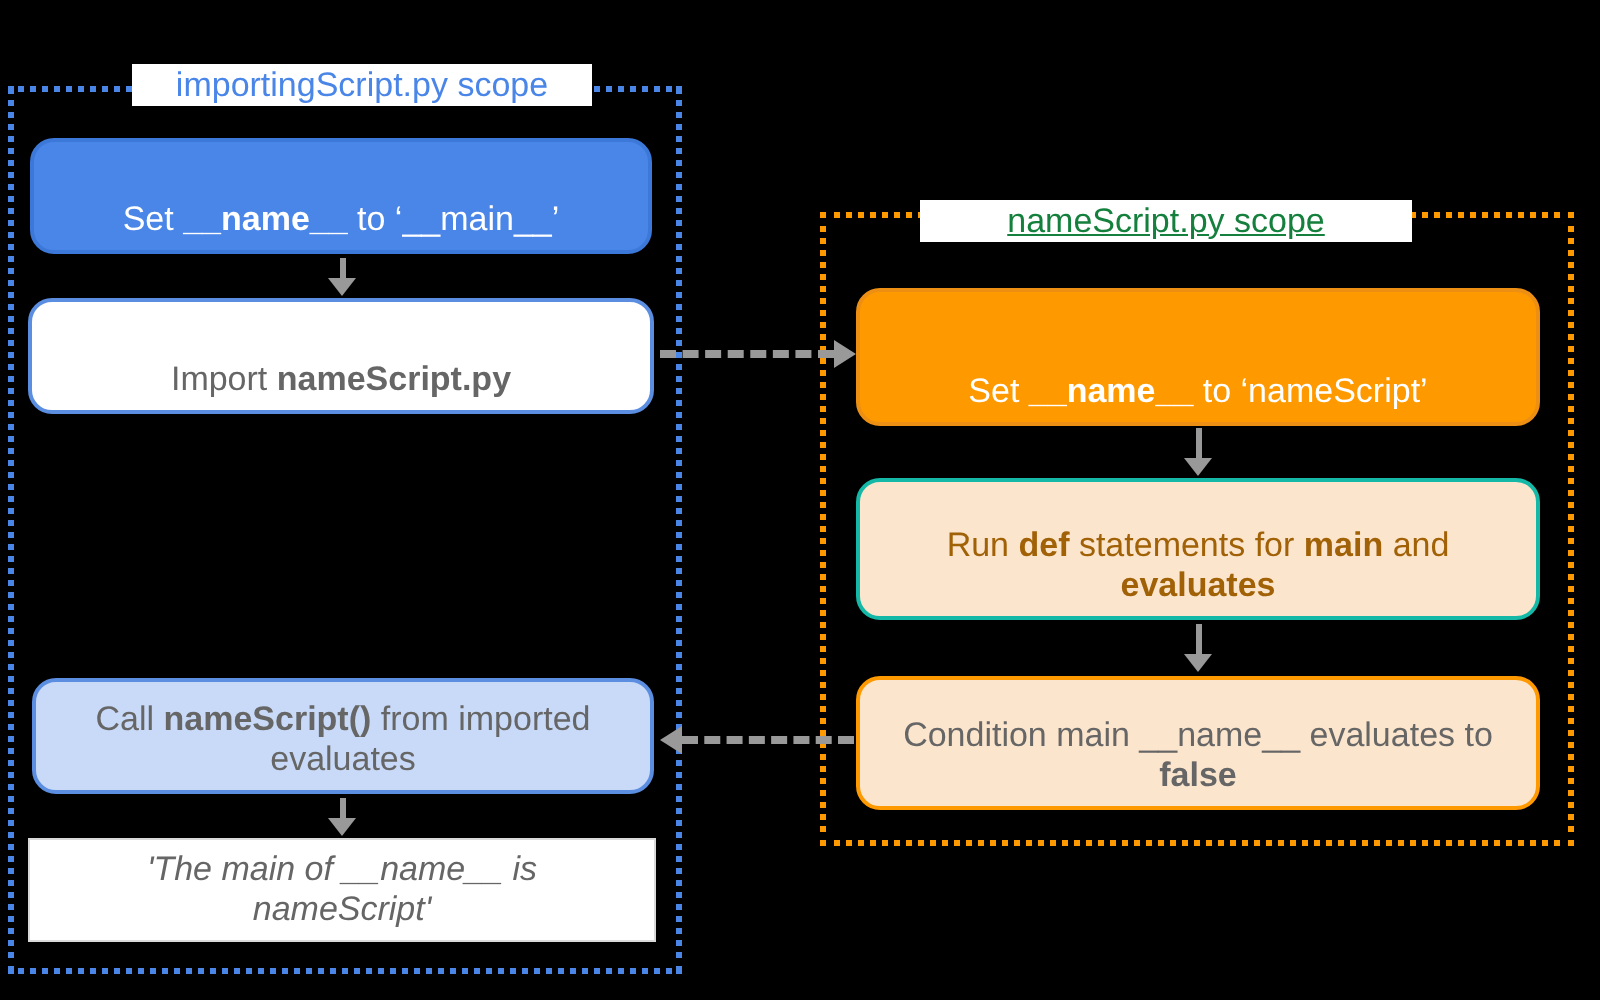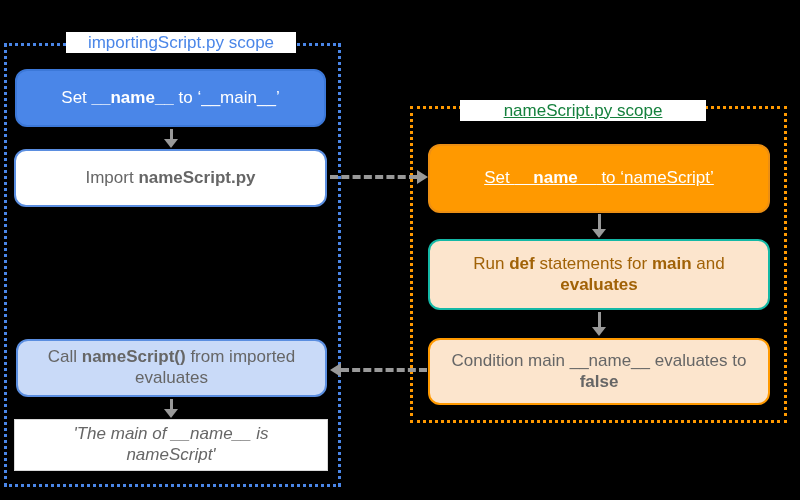--- a/index.html
+++ b/index.html
@@ -13,29 +13,29 @@
   #scope-namescript{left:410px;top:106px;width:377px;height:317px;border-color:#ff9900;}
 
   .scope-label{
     position:absolute;background:#ffffff;display:flex;align-items:center;justify-content:center;
     font-size:17px;z-index:3;white-space:nowrap;
   }
   #label-importing{left:66px;top:32px;width:230px;height:21px;color:#4a86e8;}
   #label-namescript{left:460px;top:100px;width:246px;height:21px;color:#15803d;text-decoration:underline;}
 
   .node{
-    position:absolute;display:flex;align-items:center;justify-content:center;
+    position:absolute;display:flex;align-items:flex-end;justify-content:center;
     text-align:center;font-size:17px;line-height:1.22;border-radius:12px;
     padding:4px 14px;z-index:2;
   }
   #node-set-main{left:15px;top:69px;width:311px;height:58px;background:#4a86e8;border:2px solid #3c78d8;color:#ffffff;}
   #node-import{left:14px;top:149px;width:313px;height:58px;background:#ffffff;border:2px solid #5b8ee0;color:#666666;}
   #node-call{left:16px;top:339px;width:311px;height:58px;background:#c9daf8;border:2px solid #5b8ee0;color:#666666;}
   #node-output{left:14px;top:419px;width:314px;height:52px;background:#ffffff;border:1px solid #d9d9d9;color:#666666;font-style:italic;border-radius:0;}
-  #node-set-namescript{left:428px;top:144px;width:342px;height:69px;background:#ff9900;border:2px solid #ec8f13;color:#ffffff;text-decoration:underline;}
+  #node-set-namescript{left:428px;top:144px;width:342px;height:69px;background:#ff9900;border:2px solid #ec8f13;color:#ffffff;}
   #node-run-def{left:428px;top:239px;width:342px;height:71px;background:#fce5cd;border:2px solid #14b8a6;color:#a16207;}
   #node-condition{left:428px;top:338px;width:342px;height:67px;background:#fce5cd;border:2px solid #ff9900;color:#666666;}
 
   .varrow{position:absolute;width:16px;display:flex;flex-direction:column;align-items:center;z-index:1;}
   .varrow .shaft{width:3px;background:#999999;flex:1;}
   .varrow .head{width:0;height:0;border-left:7px solid transparent;border-right:7px solid transparent;border-top:9px solid #999999;}
   #arrow-set-import{left:163px;top:129px;height:19px;}
   #arrow-call-output{left:163px;top:399px;height:19px;}
   #arrow-setname-rundef{left:591px;top:214px;height:24px;}
   #arrow-rundef-condition{left:591px;top:312px;height:24px;}

